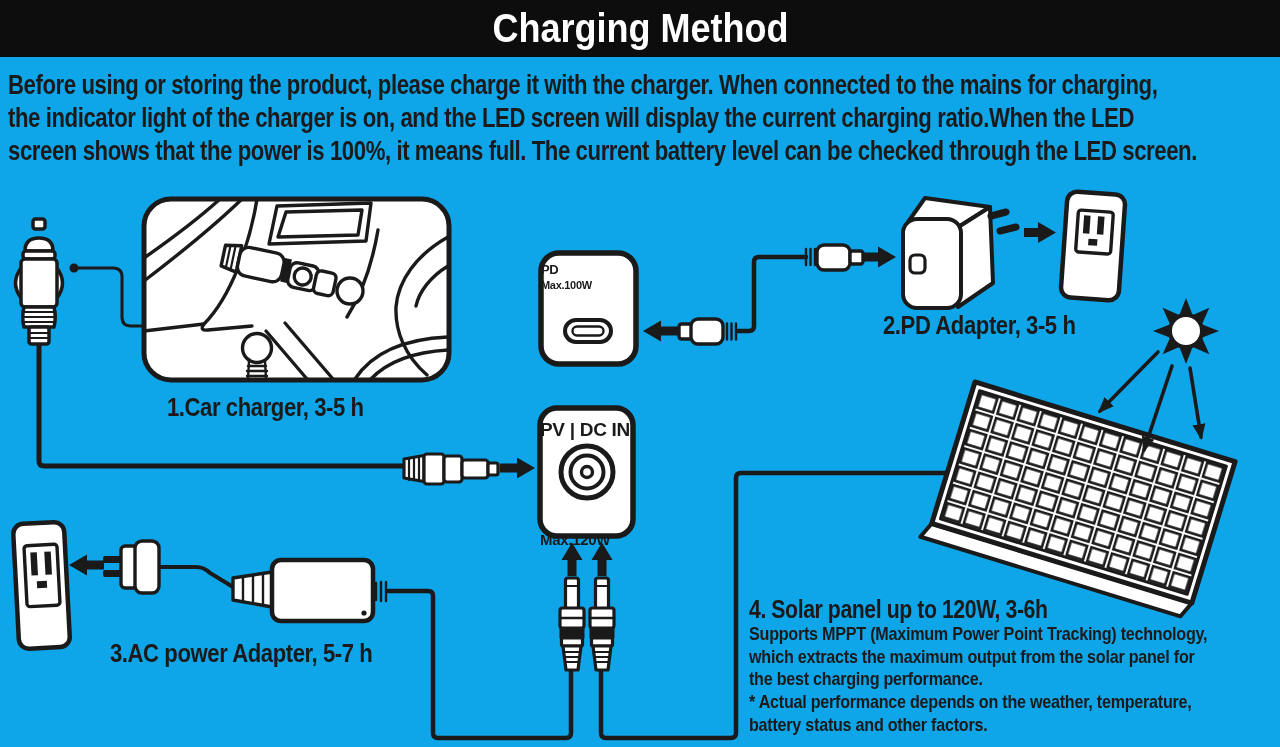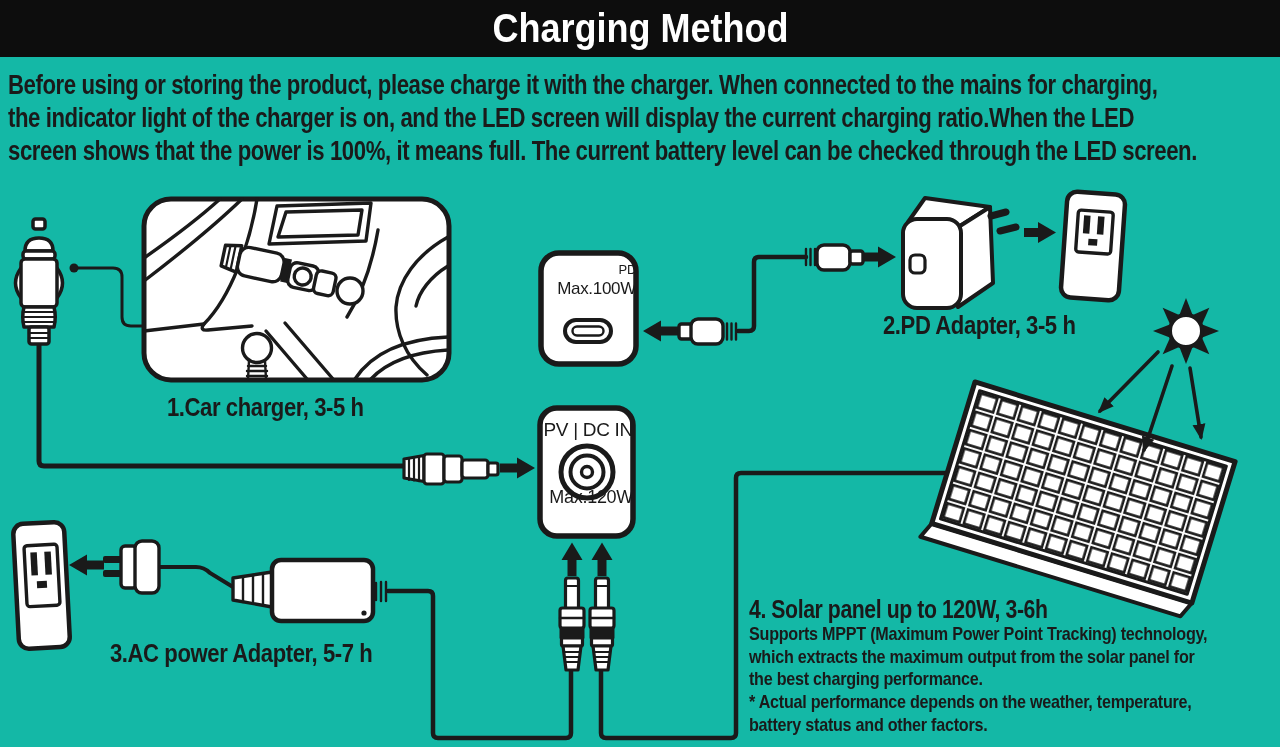--- a/index.html
+++ b/index.html
@@ -1,31 +1,31 @@
 <!DOCTYPE html>
 <html><head>
 <meta charset="utf-8">
 <style>
   html,body{margin:0;padding:0;background:#fff;}
-  .page{position:relative;width:1280px;height:747px;background:#14b8a6;overflow:hidden;
+  .page{position:relative;width:1280px;height:747px;background:#0ea5e9;overflow:hidden;
         font-family:"Liberation Sans",sans-serif;color:#1a1a1a;}
   .header{position:absolute;left:0;top:0;width:1280px;height:57px;background:#0d0d0d;
           display:flex;align-items:center;justify-content:center;}
   .header .t{color:#ffffff;font-weight:700;font-size:40px;white-space:nowrap;
              transform:scaleX(.9);letter-spacing:0;}
   .intro{position:absolute;left:8px;top:69px;}
   .intro .line{font-size:27px;font-weight:700;line-height:33px;white-space:nowrap;
                transform:scaleX(.82);transform-origin:0 50%;letter-spacing:-0.5px;}
   .lbl{position:absolute;font-weight:700;font-size:26px;white-space:nowrap;
        transform:scaleX(.85);transform-origin:0 50%;letter-spacing:-0.5px;}
   .solar-title{font-size:25px;}
   .solar-desc{position:absolute;left:749px;top:623px;}
   .solar-desc .dline{font-size:19px;font-weight:700;line-height:22.7px;white-space:nowrap;
                      transform:scaleX(.85);transform-origin:0 50%;letter-spacing:-0.3px;}
-  .port{position:absolute;text-align:right;font-weight:400;white-space:nowrap;letter-spacing:-0.3px;}
+  .port{position:absolute;text-align:left;font-weight:700;white-space:nowrap;letter-spacing:-0.3px;}
   svg.art{position:absolute;left:0;top:0;width:1280px;height:747px;}
 </style>
 </head>
 <body>
 
 <div class="page">
 
   <svg class="art" viewBox="0 0 1280 747" fill="none" stroke-linecap="round">
     <defs>
       <marker id="ah" markerUnits="userSpaceOnUse" markerWidth="20" markerHeight="18" refX="13" refY="8" orient="auto">
@@ -223,17 +223,17 @@
 
   <div class="solar-desc">
     <div class="dline">Supports MPPT (Maximum Power Point Tracking) technology,</div>
     <div class="dline">which extracts the maximum output from the solar panel for</div>
     <div class="dline">the best charging performance.</div>
     <div class="dline">* Actual performance depends on the weather, temperature,</div>
     <div class="dline">battery status and other factors.</div>
   </div>
 
   <div class="port" style="left:541px;top:262px;width:95px;font-size:13px">PD</div>
-  <div class="port" style="left:541px;top:279px;width:95px;font-size:17px">Max.100W</div>
+  <div class="port" style="left:541px;top:279px;width:95px;font-size:11px">Max.100W</div>
   <div class="port" style="left:540px;top:419px;width:93px;font-size:19px">PV | DC IN</div>
-  <div class="port" style="left:540px;top:487px;width:93px;font-size:18px">Max.120W</div>
+  <div class="port" style="left:540px;top:531px;width:93px;font-size:15px">Max.120W</div>
 
 </div>
 
 </body></html>

